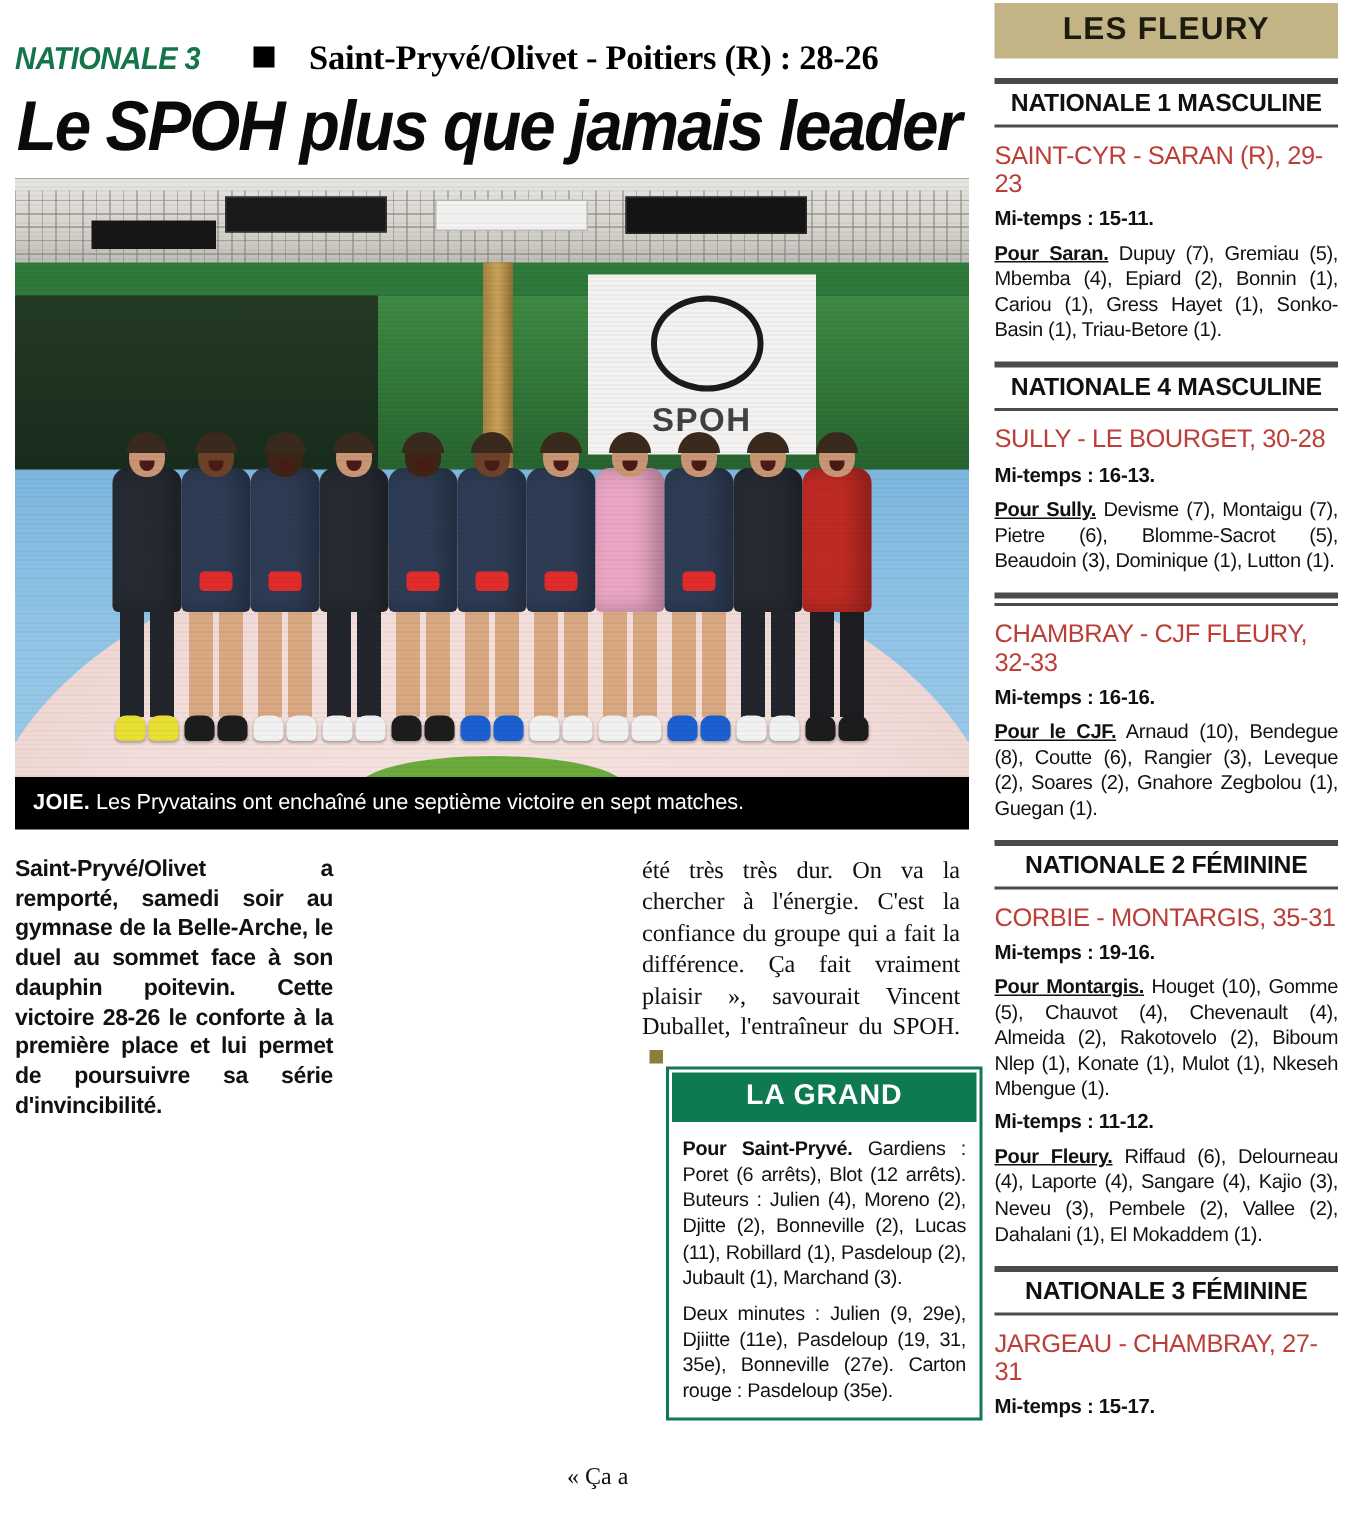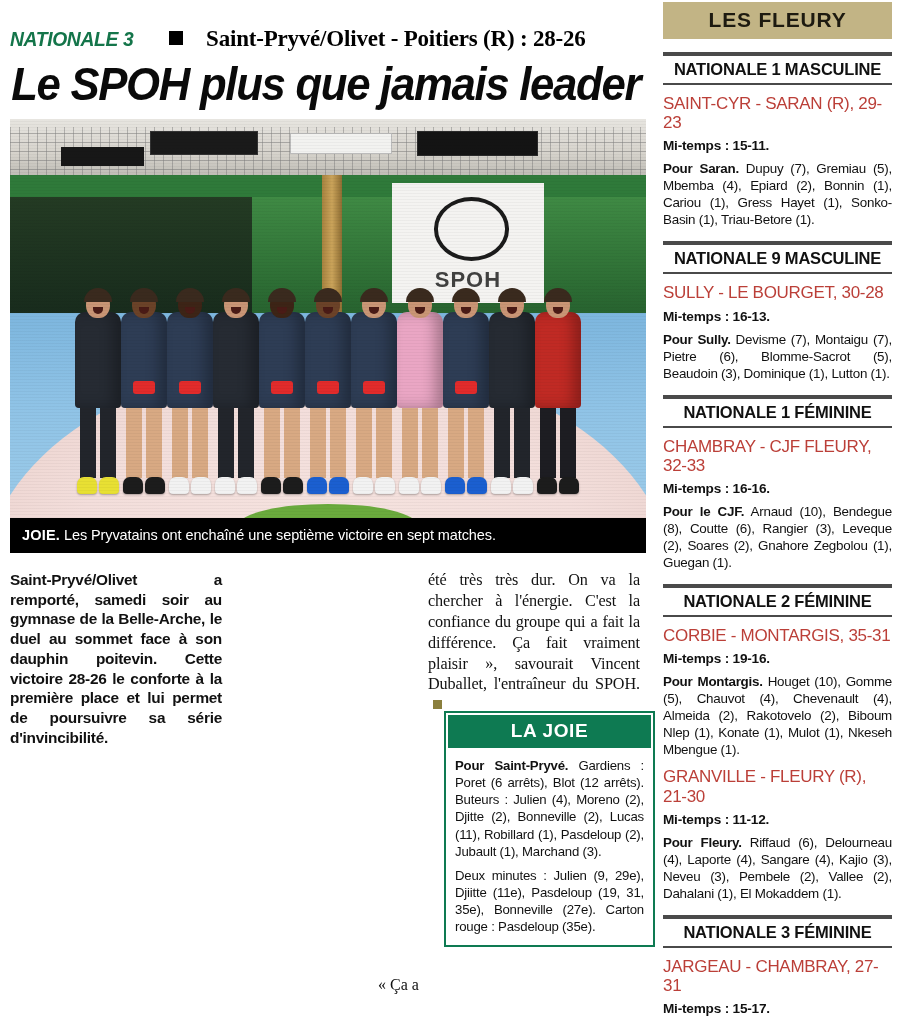--- a/index.html
+++ b/index.html
@@ -264,21 +264,21 @@
     margin: 6px 0 0 0;
     letter-spacing: -0.2px;
   }
   .scorers {
     font-size: 13.4px;
     line-height: 1.27;
     margin: 7px 0 0 0;
     text-align: justify;
     letter-spacing: -0.25px;
   }
-  .scorers b { font-weight: bold; }
+  .scorers b { font-weight: bold; text-decoration: underline; }
 </style>
 </head>
 <body>
 
 <div class="page">
 
   <div class="left-zone">
 
     <div class="kicker-row">
       <span class="kicker">NATIONALE 3</span>
@@ -437,63 +437,61 @@
 
     <div class="cols">
       <div class="col-lead">Saint-Pryvé/Olivet a remporté, samedi soir au gymnase de la Belle-Arche, le duel au sommet face à son dauphin poitevin. Cette victoire 28-26 le conforte à la première place et lui permet de poursuivre sa série d'invincibilité.</div>
       <div class="col-spacer"></div>
       <div class="col-quote"><span>été très très dur. On va la chercher à l'énergie. C'est la confiance du groupe qui a fait la différence. Ça fait vraiment plaisir », savourait Vincent Duballet, l'entraîneur du SPOH.</span><span class="endmark"></span></div>
     </div>
 
     <div class="ca-a">« Ça a</div>
 
     <div class="fiche">
-      <div class="fiche-head">LA JOIE</div>
+      <div class="fiche-head">LA GRAND</div>
       <div class="fiche-body">
         <p class="fiche-p"><b>Pour Saint-Pryvé.</b><span> Gardiens : Poret (6 arrêts), Blot (12 arrêts). Buteurs : Julien (4), Moreno (2), Djitte (2), Bonneville (2), Lucas (11), Robillard (1), Pasdeloup (2), Jubault (1), Marchand (3).</span></p>
         <p class="fiche-p">Deux minutes : Julien (9, 29e), Djiitte (11e), Pasdeloup (19, 31, 35e), Bonneville (27e). Carton rouge : Pasdeloup (35e).</p>
       </div>
     </div>
   </div>
 
   <div class="right-rail">
     <div class="rail-head">LES FLEURY</div>
     <div id="rail-sections">
         <div class="sec-title-wrap">
           <div class="sec-rule-top"></div>
           <div class="sec-title">NATIONALE 1 MASCULINE</div>
           <div class="sec-rule-bot"></div>
           <div class="match-title">SAINT-CYR - SARAN (R), 29-23</div>
           <div class="mitemps">Mi-temps : 15-11.</div>
           <div class="scorers"><b>Pour Saran.</b><span> Dupuy (7), Gremiau (5), Mbemba (4), Epiard (2), Bonnin (1), Cariou (1), Gress Hayet (1), Sonko-Basin (1), Triau-Betore (1).</span></div>
         </div>
         <div class="sec-title-wrap">
           <div class="sec-rule-top"></div>
-          <div class="sec-title">NATIONALE 9 MASCULINE</div>
+          <div class="sec-title">NATIONALE 4 MASCULINE</div>
           <div class="sec-rule-bot"></div>
           <div class="match-title">SULLY - LE BOURGET, 30-28</div>
           <div class="mitemps">Mi-temps : 16-13.</div>
           <div class="scorers"><b>Pour Sully.</b><span> Devisme (7), Montaigu (7), Pietre (6), Blomme-Sacrot (5), Beaudoin (3), Dominique (1), Lutton (1).</span></div>
         </div>
         <div class="sec-title-wrap">
           <div class="sec-rule-top"></div>
-          <div class="sec-title">NATIONALE 1 FÉMININE</div>
           <div class="sec-rule-bot"></div>
           <div class="match-title">CHAMBRAY - CJF FLEURY, 32-33</div>
           <div class="mitemps">Mi-temps : 16-16.</div>
           <div class="scorers"><b>Pour le CJF.</b><span> Arnaud (10), Bendegue (8), Coutte (6), Rangier (3), Leveque (2), Soares (2), Gnahore Zegbolou (1), Guegan (1).</span></div>
         </div>
         <div class="sec-title-wrap">
           <div class="sec-rule-top"></div>
           <div class="sec-title">NATIONALE 2 FÉMININE</div>
           <div class="sec-rule-bot"></div>
           <div class="match-title">CORBIE - MONTARGIS, 35-31</div>
           <div class="mitemps">Mi-temps : 19-16.</div>
           <div class="scorers"><b>Pour Montargis.</b><span> Houget (10), Gomme (5), Chauvot (4), Chevenault (4), Almeida (2), Rakotovelo (2), Biboum Nlep (1), Konate (1), Mulot (1), Nkeseh Mbengue (1).</span></div>
-          <div class="match-title">GRANVILLE - FLEURY (R), 21-30</div>
           <div class="mitemps">Mi-temps : 11-12.</div>
           <div class="scorers"><b>Pour Fleury.</b><span> Riffaud (6), Delourneau (4), Laporte (4), Sangare (4), Kajio (3), Neveu (3), Pembele (2), Vallee (2), Dahalani (1), El Mokaddem (1).</span></div>
         </div>
         <div class="sec-title-wrap">
           <div class="sec-rule-top"></div>
           <div class="sec-title">NATIONALE 3 FÉMININE</div>
           <div class="sec-rule-bot"></div>
           <div class="match-title">JARGEAU - CHAMBRAY, 27-31</div>
           <div class="mitemps">Mi-temps : 15-17.</div>
         </div>

